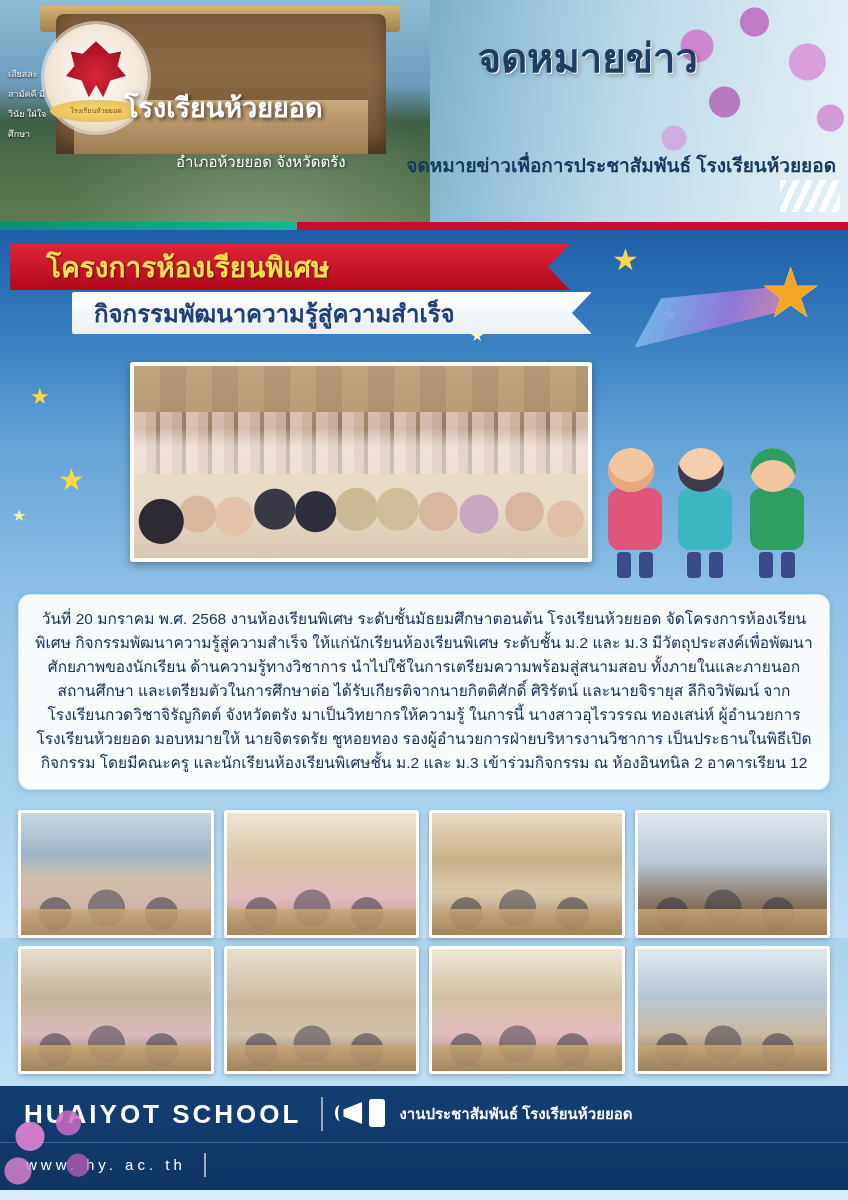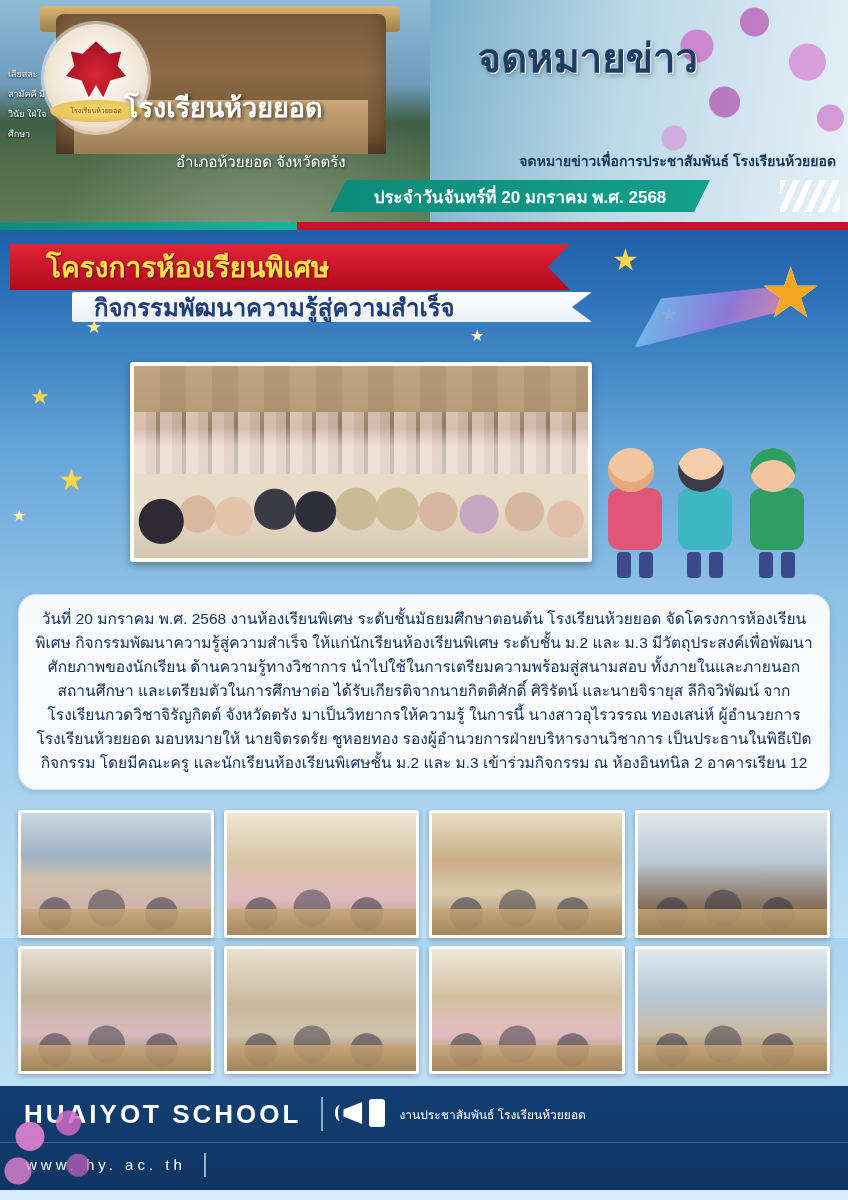--- a/index.html
+++ b/index.html
@@ -90,21 +90,21 @@
     font-size:40px; color:#1c3e63; font-weight:bold;
     text-shadow: 1px 1px 0 #fff, 2px 3px 5px rgba(0,0,0,.3);
   }
   .hdr-title2 {
     position:absolute; right:152px; top:78px;
     font-size:52px; color:#c8102e; font-weight:bold; letter-spacing:4px;
     text-shadow: 2px 2px 0 #fff, 3px 4px 6px rgba(0,0,0,.35);
   }
   .hdr-sub {
     position:absolute; right:12px; top:150px;
-    font-size:14px; color:#15395e; font-weight:bold;
+    font-size:19px; color:#15395e; font-weight:bold;
   }
   .hdr-dateband {
     position:absolute; left:330px; bottom:10px; width:380px; height:32px;
     background: linear-gradient(90deg,#0e8a7a,#12a08c);
     display:flex; align-items:center; justify-content:center;
     color:#fff; font-size:17px; font-weight:bold;
     clip-path: polygon(16px 0, 100% 0, calc(100% - 16px) 100%, 0 100%);
   }
   .hdr-stripes {
     position:absolute; right:8px; bottom:10px; width:60px; height:32px;
@@ -128,21 +128,21 @@
     position:absolute; width:0; height:0; color:#ffd64a; font-size:26px;
   }
   .ribbon1 {
     position:absolute; left:10px; top:14px; width:560px; height:46px;
     background: linear-gradient(180deg,#e02437,#b3091d);
     clip-path: polygon(0 0, 100% 0, calc(100% - 22px) 50%, 100% 100%, 0 100%);
     display:flex; align-items:center;
   }
   .ribbon1 span { color:#ffe14d; font-size:28px; font-weight:bold; padding-left:36px; text-shadow:1px 1px 2px rgba(0,0,0,.5); }
   .ribbon2 {
-    position:absolute; left:72px; top:62px; width:520px; height:30px;
+    position:absolute; left:72px; top:62px; width:520px; height:42px;
     background: linear-gradient(180deg,#ffffff,#e9eff5);
     clip-path: polygon(0 0, 100% 0, calc(100% - 20px) 50%, 100% 100%, 0 100%);
     display:flex; align-items:center;
     border-radius: 2px;
   }
   .ribbon2 span { color:#1f3f7a; font-size:24px; font-weight:bold; padding-left:22px; }
   .shooting {
     position:absolute; right:10px; top:4px; width:200px; height:120px;
   }
   .shooting .s-star {
@@ -211,21 +211,21 @@
   .kid .legs { display:flex; gap:8px; justify-content:center; margin-top:2px; }
   .kid .legs i { display:block; width:14px; height:26px; background:#3b4a8a; border-radius:4px; }
 
   
   .textcard-wrap {
     position:relative; padding: 6px 18px 10px;
     background: linear-gradient(180deg,#8cc0e6 0%, #a9d3ee 100%);
   }
   .textcard {
     background: rgba(255,255,255,.92);
-    border-radius: 18px;
+    border-radius: 12px;
     border:1px solid #cfe3f2;
     padding: 12px 16px 14px;
     box-shadow: 0 2px 6px rgba(0,0,0,.12);
   }
   .textcard p {
     text-align:center;
     color:#16305c;
     font-size:15.5px;
     line-height:24px;
   }
@@ -293,21 +293,21 @@
   }
   .megaphone .body {
     position:absolute; left:26px; top:0; width:16px; height:28px;
     background:#ffffff; border-radius:3px;
   }
   .megaphone .wave {
     position:absolute; left:-8px; top:6px; width:10px; height:16px;
     border-left:3px solid #ffffff; border-radius:50%;
   }
   .footer .pr {
-    color:#ffffff; font-size:12px; font-weight:normal;
+    color:#ffffff; font-size:15px; font-weight:bold;
   }
   .footer .row2 {
     display:flex; align-items:center; height:44px; padding-left:26px; gap:18px;
     border-top:1px solid rgba(255,255,255,.22);
   }
   .footer .url { color:#ffffff; font-size:15px; letter-spacing:4px; }
   .footer .vbar { width:2px; height:24px; background:rgba(255,255,255,.6); }
   .footer .office { color:#ffffff; font-size:15px; }
   .footer-flowers {
     position:absolute; left:-6px; bottom:-4px; width:120px; height:96px;
@@ -334,21 +334,20 @@
       <div class="hdr-sideText">เสียสละ สามัคคี มีวินัย ใฝ่ใจศึกษา</div>
       <div class="hdr-schoolname">โรงเรียนห้วยยอด</div>
       <div class="hdr-district">อำเภอห้วยยอด  จังหวัดตรัง</div>
     </div>
 
     <div class="hdr-flowers"></div>
 
     <div class="hdr-title1">จดหมายข่าว</div>
     <div class="hdr-sub">จดหมายข่าวเพื่อการประชาสัมพันธ์ โรงเรียนห้วยยอด</div>
 
-    <div class="hdr-dateband">ประจำวันจันทร์ที่ 20 มกราคม พ.ศ. 2568</div>
     <div class="hdr-stripes"></div>
   </div>
   <div class="hdr-rule"></div>
 
   <div class="titlezone">
     <div class="stars">
       <div class="star" style="left:26px;top:22px;">★</div>
       <div class="star" style="left:86px;top:86px;font-size:18px;color:#ffe98a;">★</div>
       <div class="star" style="left:612px;top:12px;font-size:30px;">★</div>
       <div class="star" style="left:660px;top:72px;font-size:20px;color:#ffe98a;">★</div>

